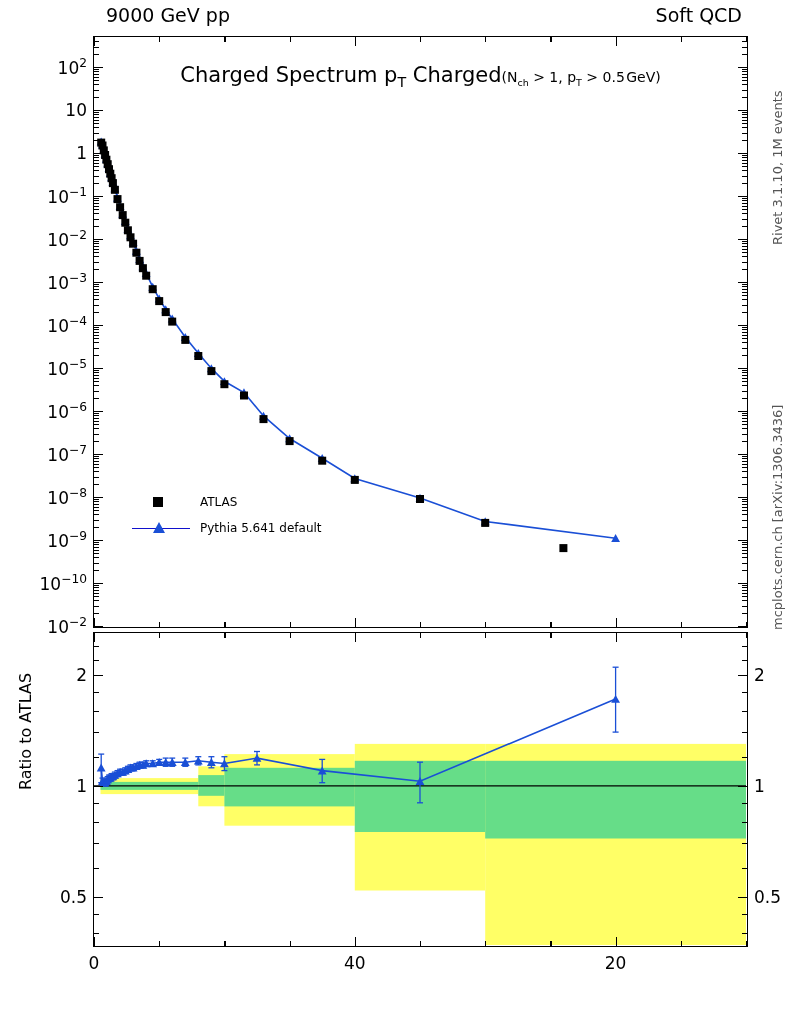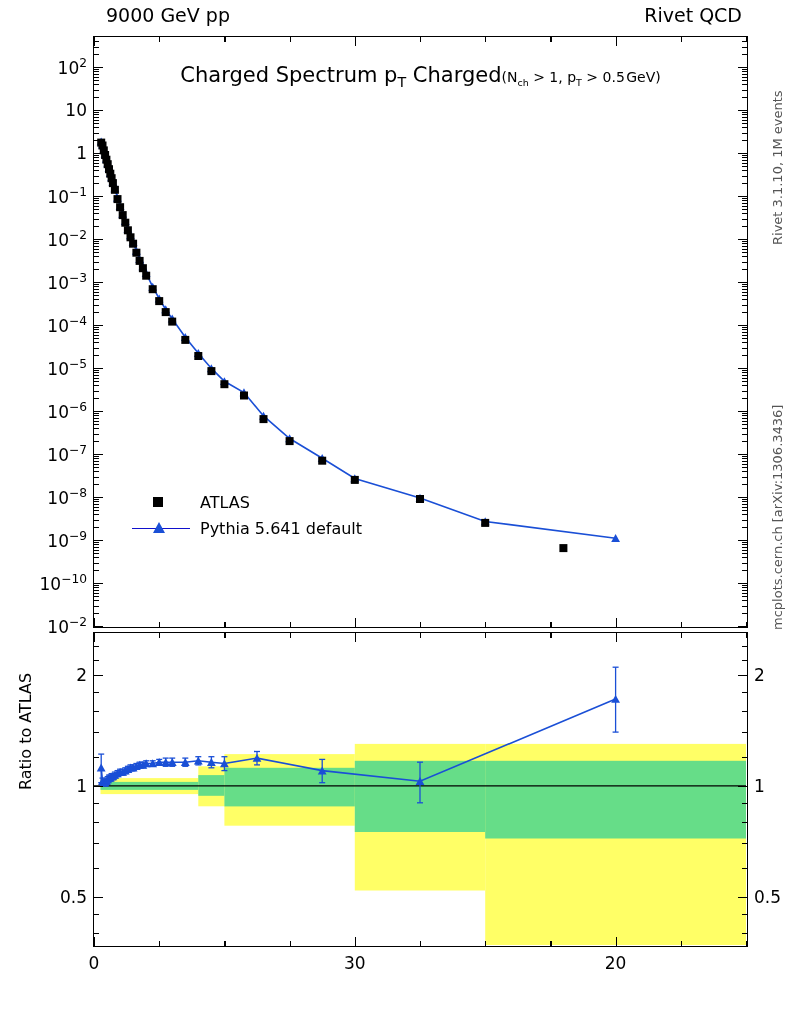--- a/index.html
+++ b/index.html
@@ -37,36 +37,36 @@
   .ylab{position:absolute;right:100%;margin-right:7px;transform:translateY(-50%);font-size:17px;white-space:nowrap;}
   .ylab sup{font-size:.72em;}
   .ylabR{position:absolute;left:100%;margin-left:7px;transform:translateY(-50%);font-size:17px;white-space:nowrap;}
   .xlab{position:absolute;top:100%;margin-top:7px;transform:translateX(-50%);font-size:17px;}
 
   #ratio-ytitle{position:absolute;left:16px;top:790px;transform-origin:0 0;transform:rotate(-90deg);font-size:16px;white-space:nowrap;}
 
   .watermark{position:absolute;left:0;right:0;top:540px;text-align:center;font-size:13px;color:#aaa;}
 
   
-  #legend{position:absolute;left:36px;top:452px;font-size:16px;}
+  #legend{position:absolute;left:36px;top:452px;font-size:12px;}
   #legend .row{display:flex;align-items:center;height:26px;}
   #legend .mk{width:62px;height:20px;position:relative;margin-right:8px;}
   .sq{position:absolute;left:23px;top:5px;width:10px;height:10px;background:#000;}
   .lnbl{position:absolute;left:2px;top:9.5px;width:58px;height:1.6px;background:#1111cc;}
   .tri{position:absolute;left:23px;top:4px;width:0;height:0;border-left:6px solid transparent;border-right:6px solid transparent;border-bottom:11px solid #1a4fd6;}
 
   svg{position:absolute;left:0;top:0;overflow:visible;}
 </style>
 </head>
 <body>
 
 <div id="root">
 
   <div class="hdr" id="hdr-left">9000 GeV pp</div>
-  <div class="hdr" id="hdr-right">Rivet QCD</div>
+  <div class="hdr" id="hdr-right">Soft QCD</div>
 
   <div class="rot" id="rot-rivet">Rivet 3.1.10,  1M events</div>
   <div class="rot" id="rot-mcplots">mcplots.cern.ch [arXiv:1306.3436]</div>
 
   <div id="main">
 
     <div class="title">
       <span>Charged Spectrum p</span><sub>T</sub><span> Charged</span><span class="sub">(N<sub>ch</sub> &gt; 1, p<sub>T</sub> &gt; 0.5 GeV)</span>
     </div>
 
@@ -634,21 +634,21 @@
         <div class="tick tk-y2s" style="top:58.8px"></div>
         <div class="tick tk-ys" style="top:26.7px"></div>
         <div class="tick tk-y2s" style="top:26.7px"></div>
         <div class="tick tk-ys" style="top:12.8px"></div>
         <div class="tick tk-y2s" style="top:12.8px"></div>
         <div class="tick tk-x" style="left:0.0px"></div>
         <div class="tick tk-xt" style="left:0.0px"></div>
         <div class="xlab" style="left:0.0px">0</div>
         <div class="tick tk-x" style="left:260.8px"></div>
         <div class="tick tk-xt" style="left:260.8px"></div>
-        <div class="xlab" style="left:260.8px">30</div>
+        <div class="xlab" style="left:260.8px">40</div>
         <div class="tick tk-x" style="left:521.6px"></div>
         <div class="tick tk-xt" style="left:521.6px"></div>
         <div class="xlab" style="left:521.6px">20</div>
         <div class="tick tk-xs" style="left:65.2px"></div>
         <div class="tick tk-xts" style="left:65.2px"></div>
         <div class="tick tk-xs" style="left:130.4px"></div>
         <div class="tick tk-xts" style="left:130.4px"></div>
         <div class="tick tk-xs" style="left:195.6px"></div>
         <div class="tick tk-xts" style="left:195.6px"></div>
         <div class="tick tk-xs" style="left:326.0px"></div>

